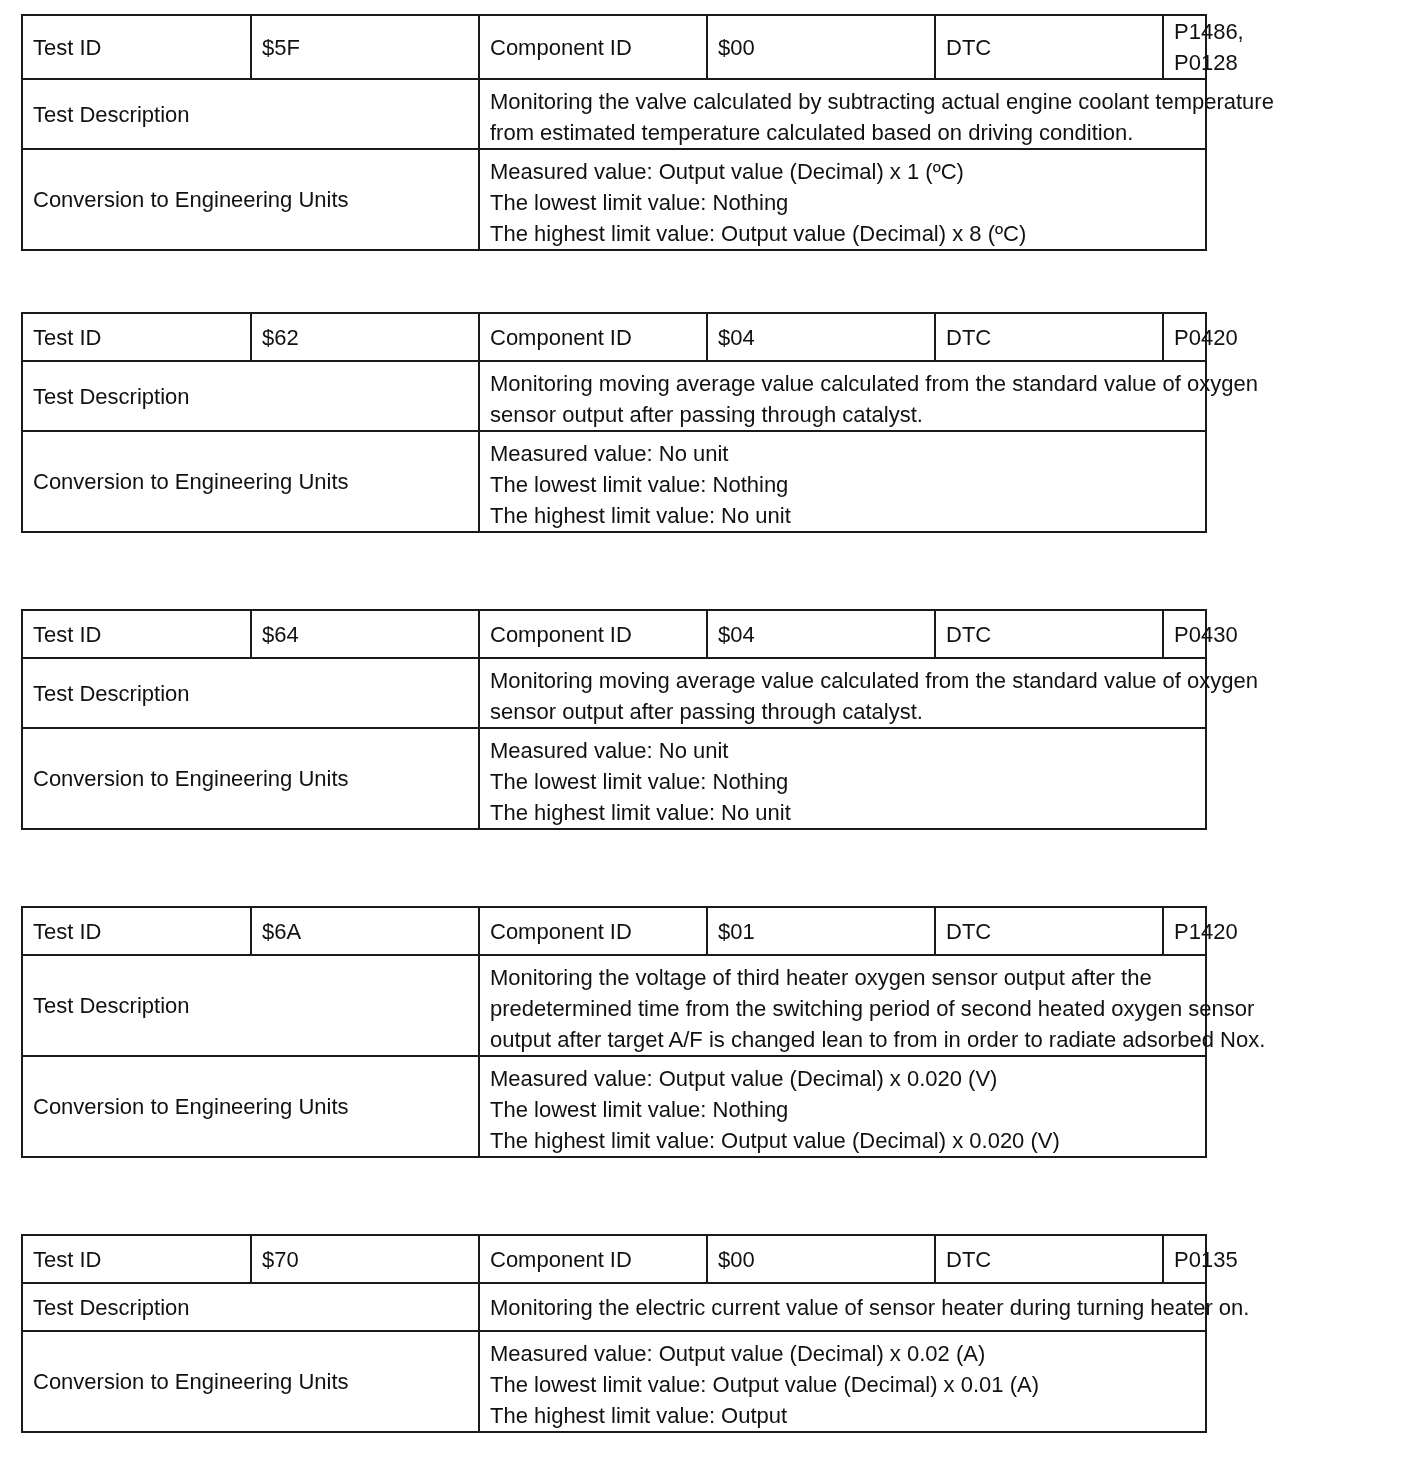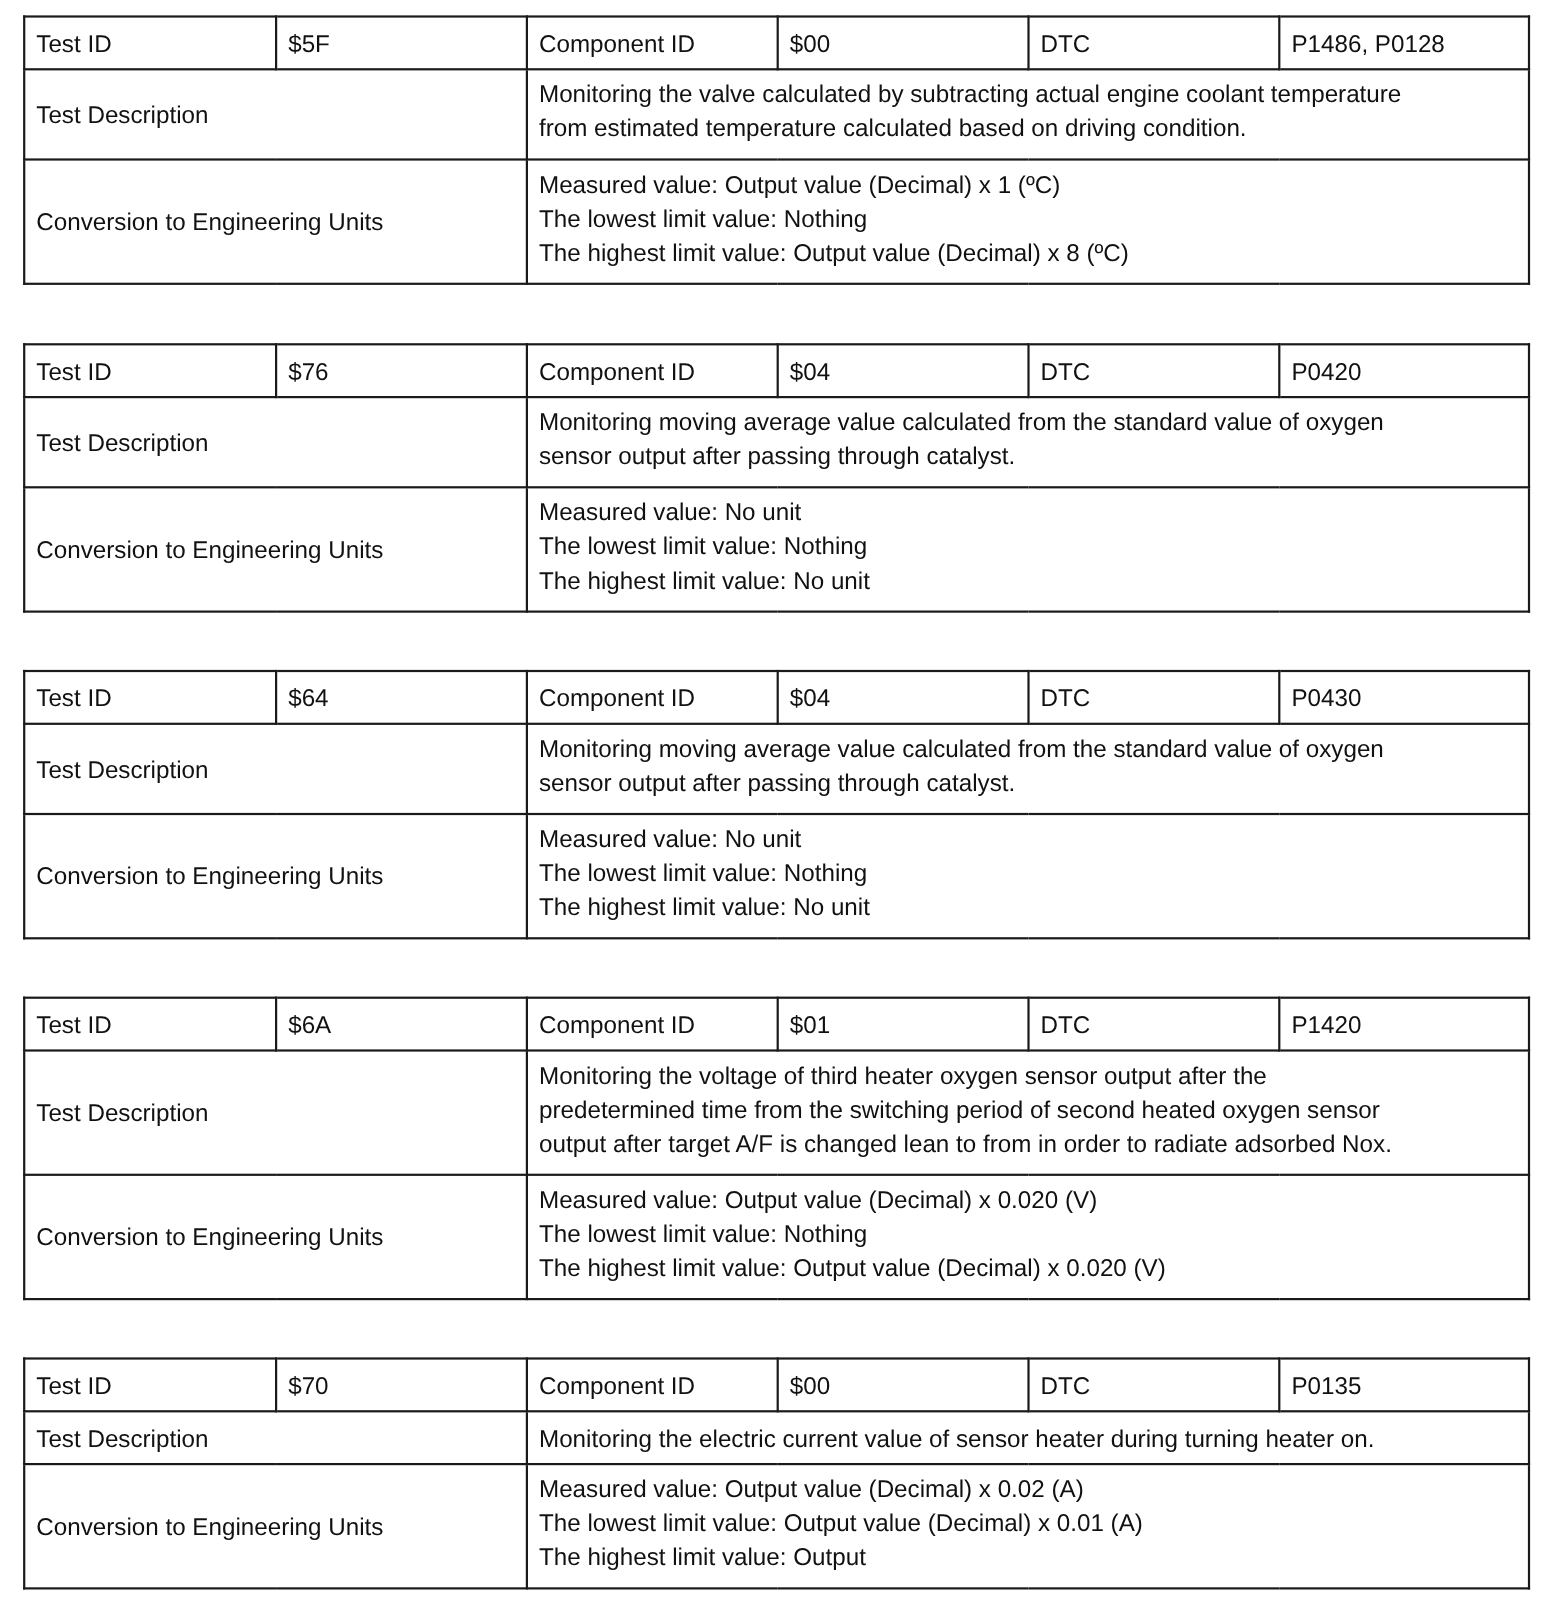--- a/index.html
+++ b/index.html
@@ -1,30 +1,30 @@
 <!DOCTYPE html>
 <html><head>
 <meta charset="utf-8">
 <style>
   html, body { margin: 0; padding: 0; background: #ffffff; }
   body {
     width: 1408px; height: 1462px; position: relative;
     font-family: "Liberation Sans", sans-serif; color: #111111;
   }
   table.spec {
-    position: absolute; left: 21px; width: 1370px;
+    position: absolute; left: 21px; width: 1186px;
     border-collapse: collapse; table-layout: fixed;
     font-size: 22px; line-height: 31px;
   }
   table.spec td {
     border: 2px solid #1a1a1a; padding: 0 10px; vertical-align: middle;
     text-align: left;
   }
   table.spec tr.head td { height: 46px; }
-  table.spec td.multi { padding-top: 6px; padding-bottom: 12px; }
+  table.spec td.multi { padding-top: 6px; padding-bottom: 0; }
   .line { display: block; white-space: nowrap; }
 </style>
 </head>
 <body>
 
 <table class="spec" style="top:14px;">
   <colgroup>
       <col style="width:229px">
       <col style="width:228px">
       <col style="width:228px">
@@ -64,21 +64,21 @@
       <col style="width:229px">
       <col style="width:228px">
       <col style="width:228px">
       <col style="width:228px">
       <col style="width:228px">
       <col>
     </colgroup>
   <tbody>
       <tr class="head">
     <td>Test ID</td>
-    <td>$76</td>
+    <td>$62</td>
     <td>Component ID</td>
     <td>$04</td>
     <td>DTC</td>
     <td>P0420</td>
   </tr>
   <tr>
     <td colspan="2">Test Description</td>
     <td colspan="4" class="multi">
       <span class="line">Monitoring moving average value calculated from the standard value of oxygen</span>
       <span class="line">sensor output after passing through catalyst.</span>

